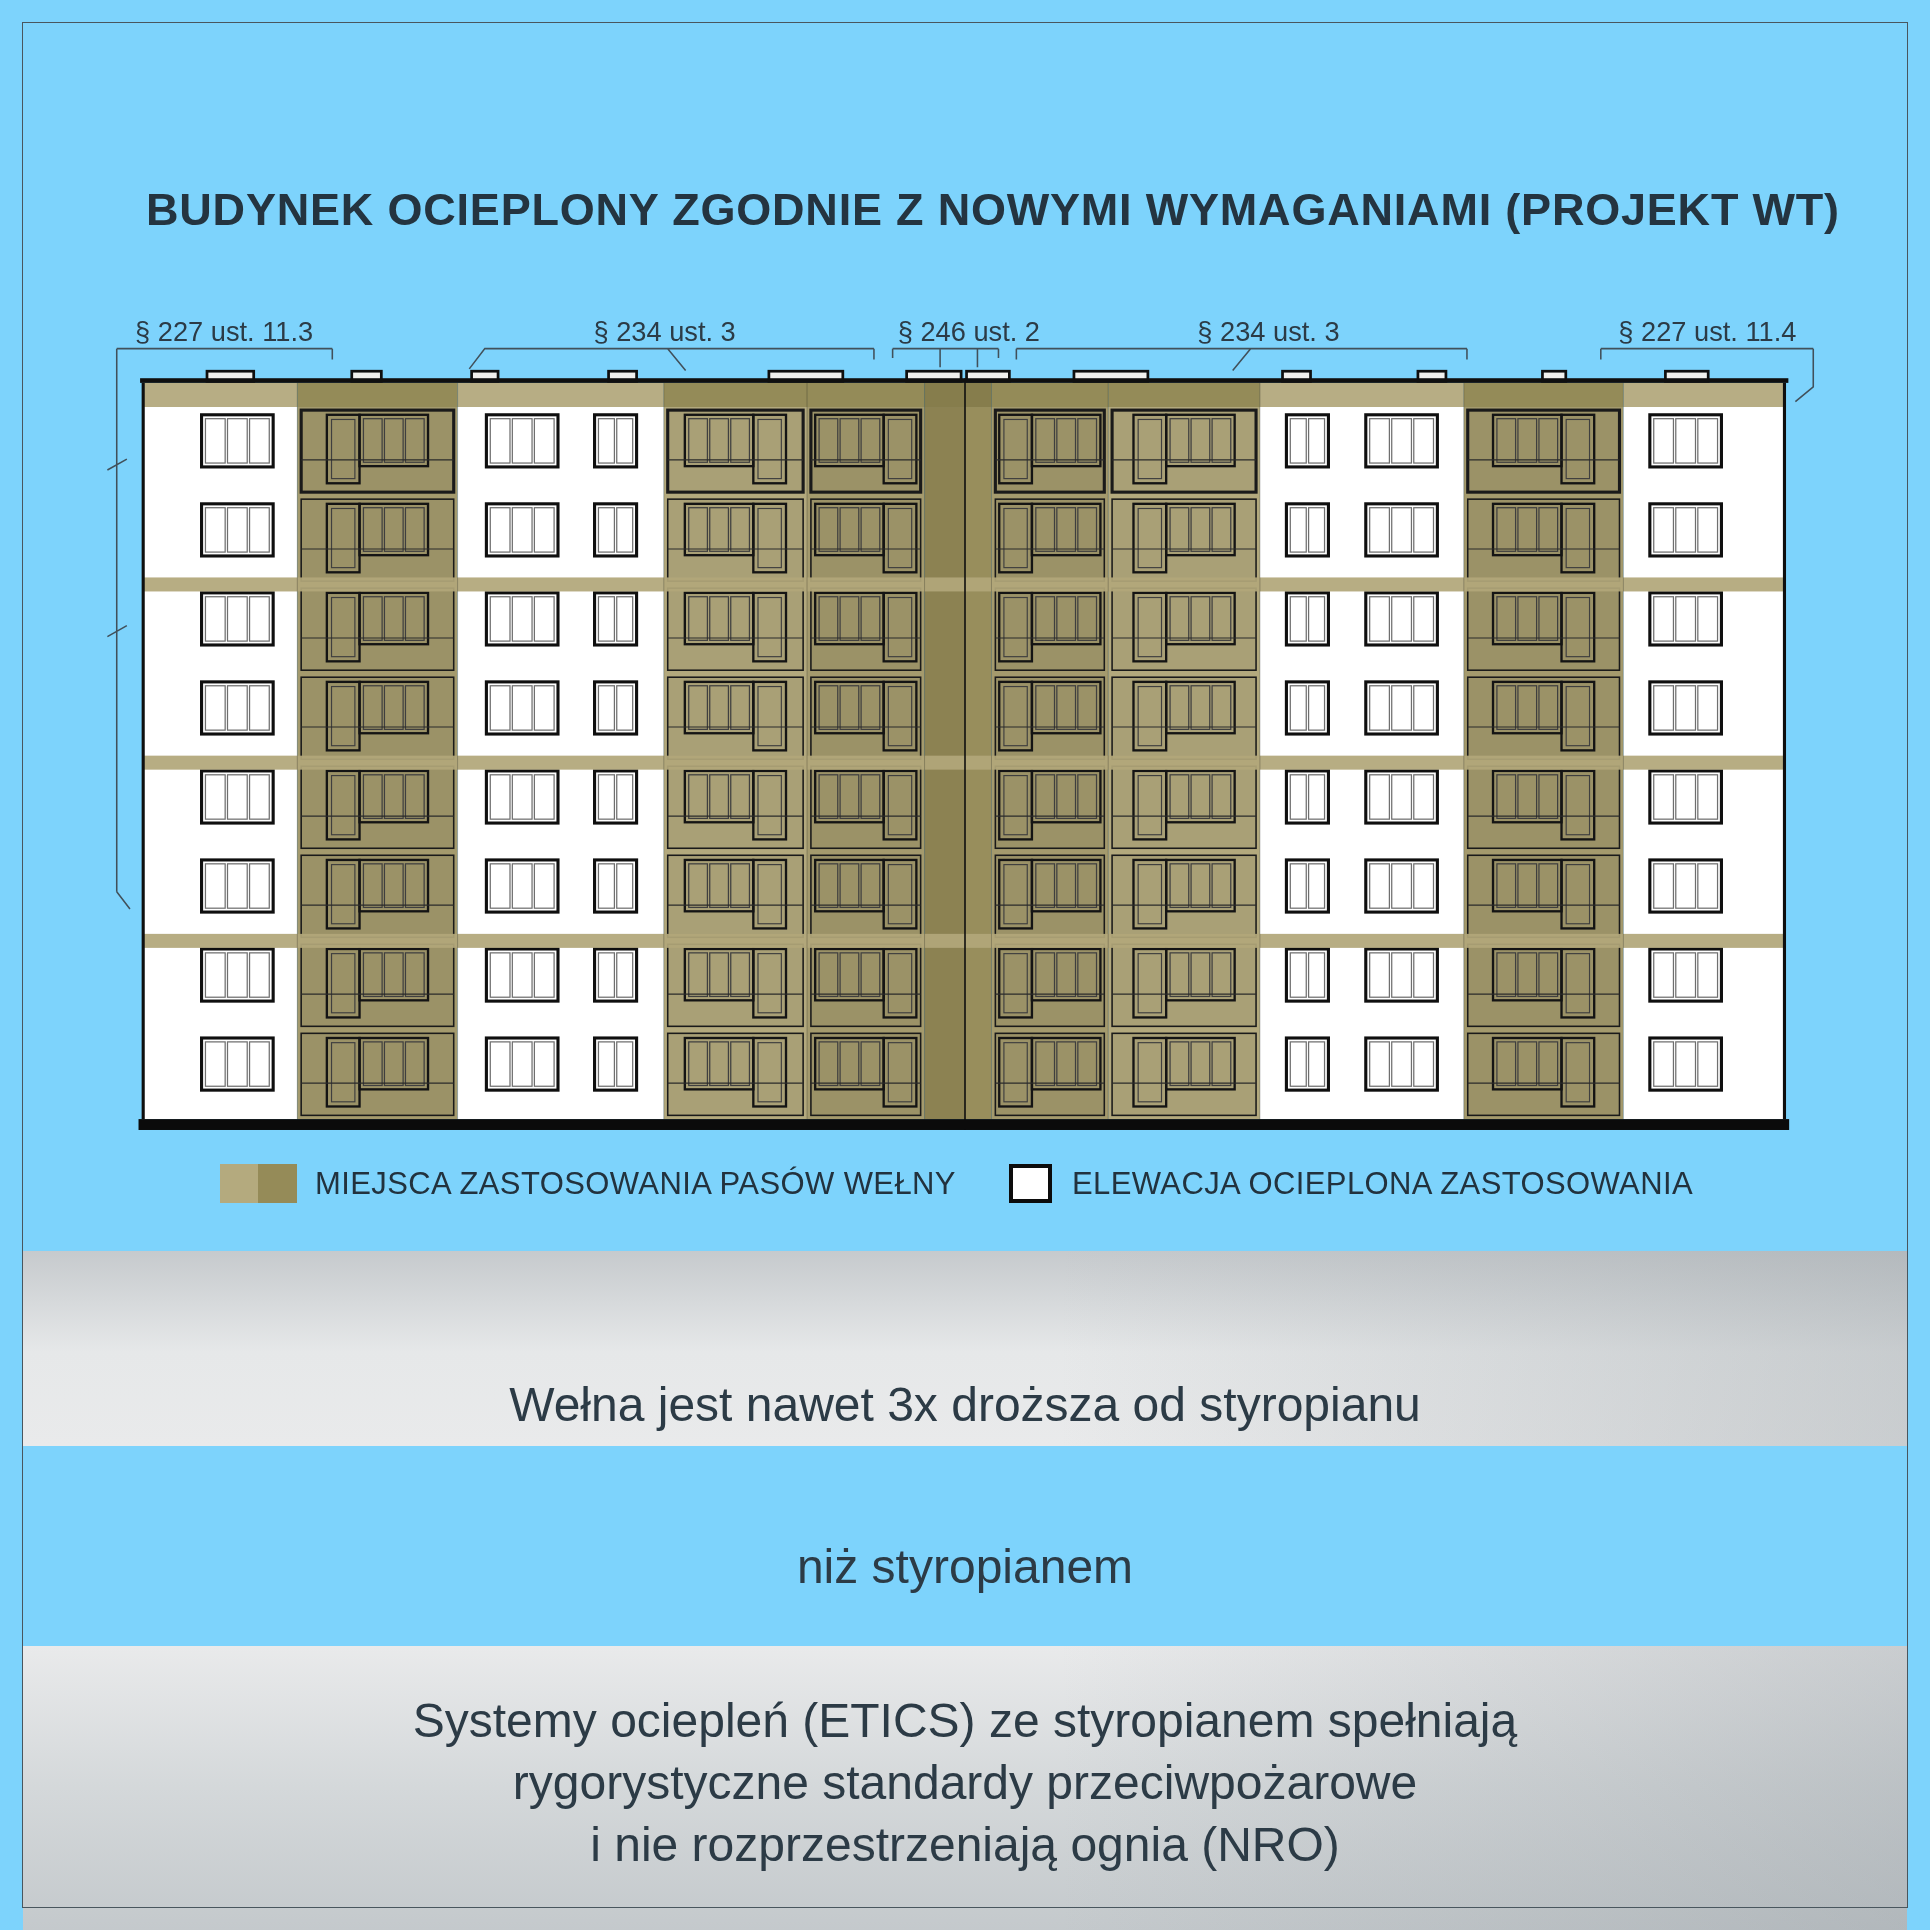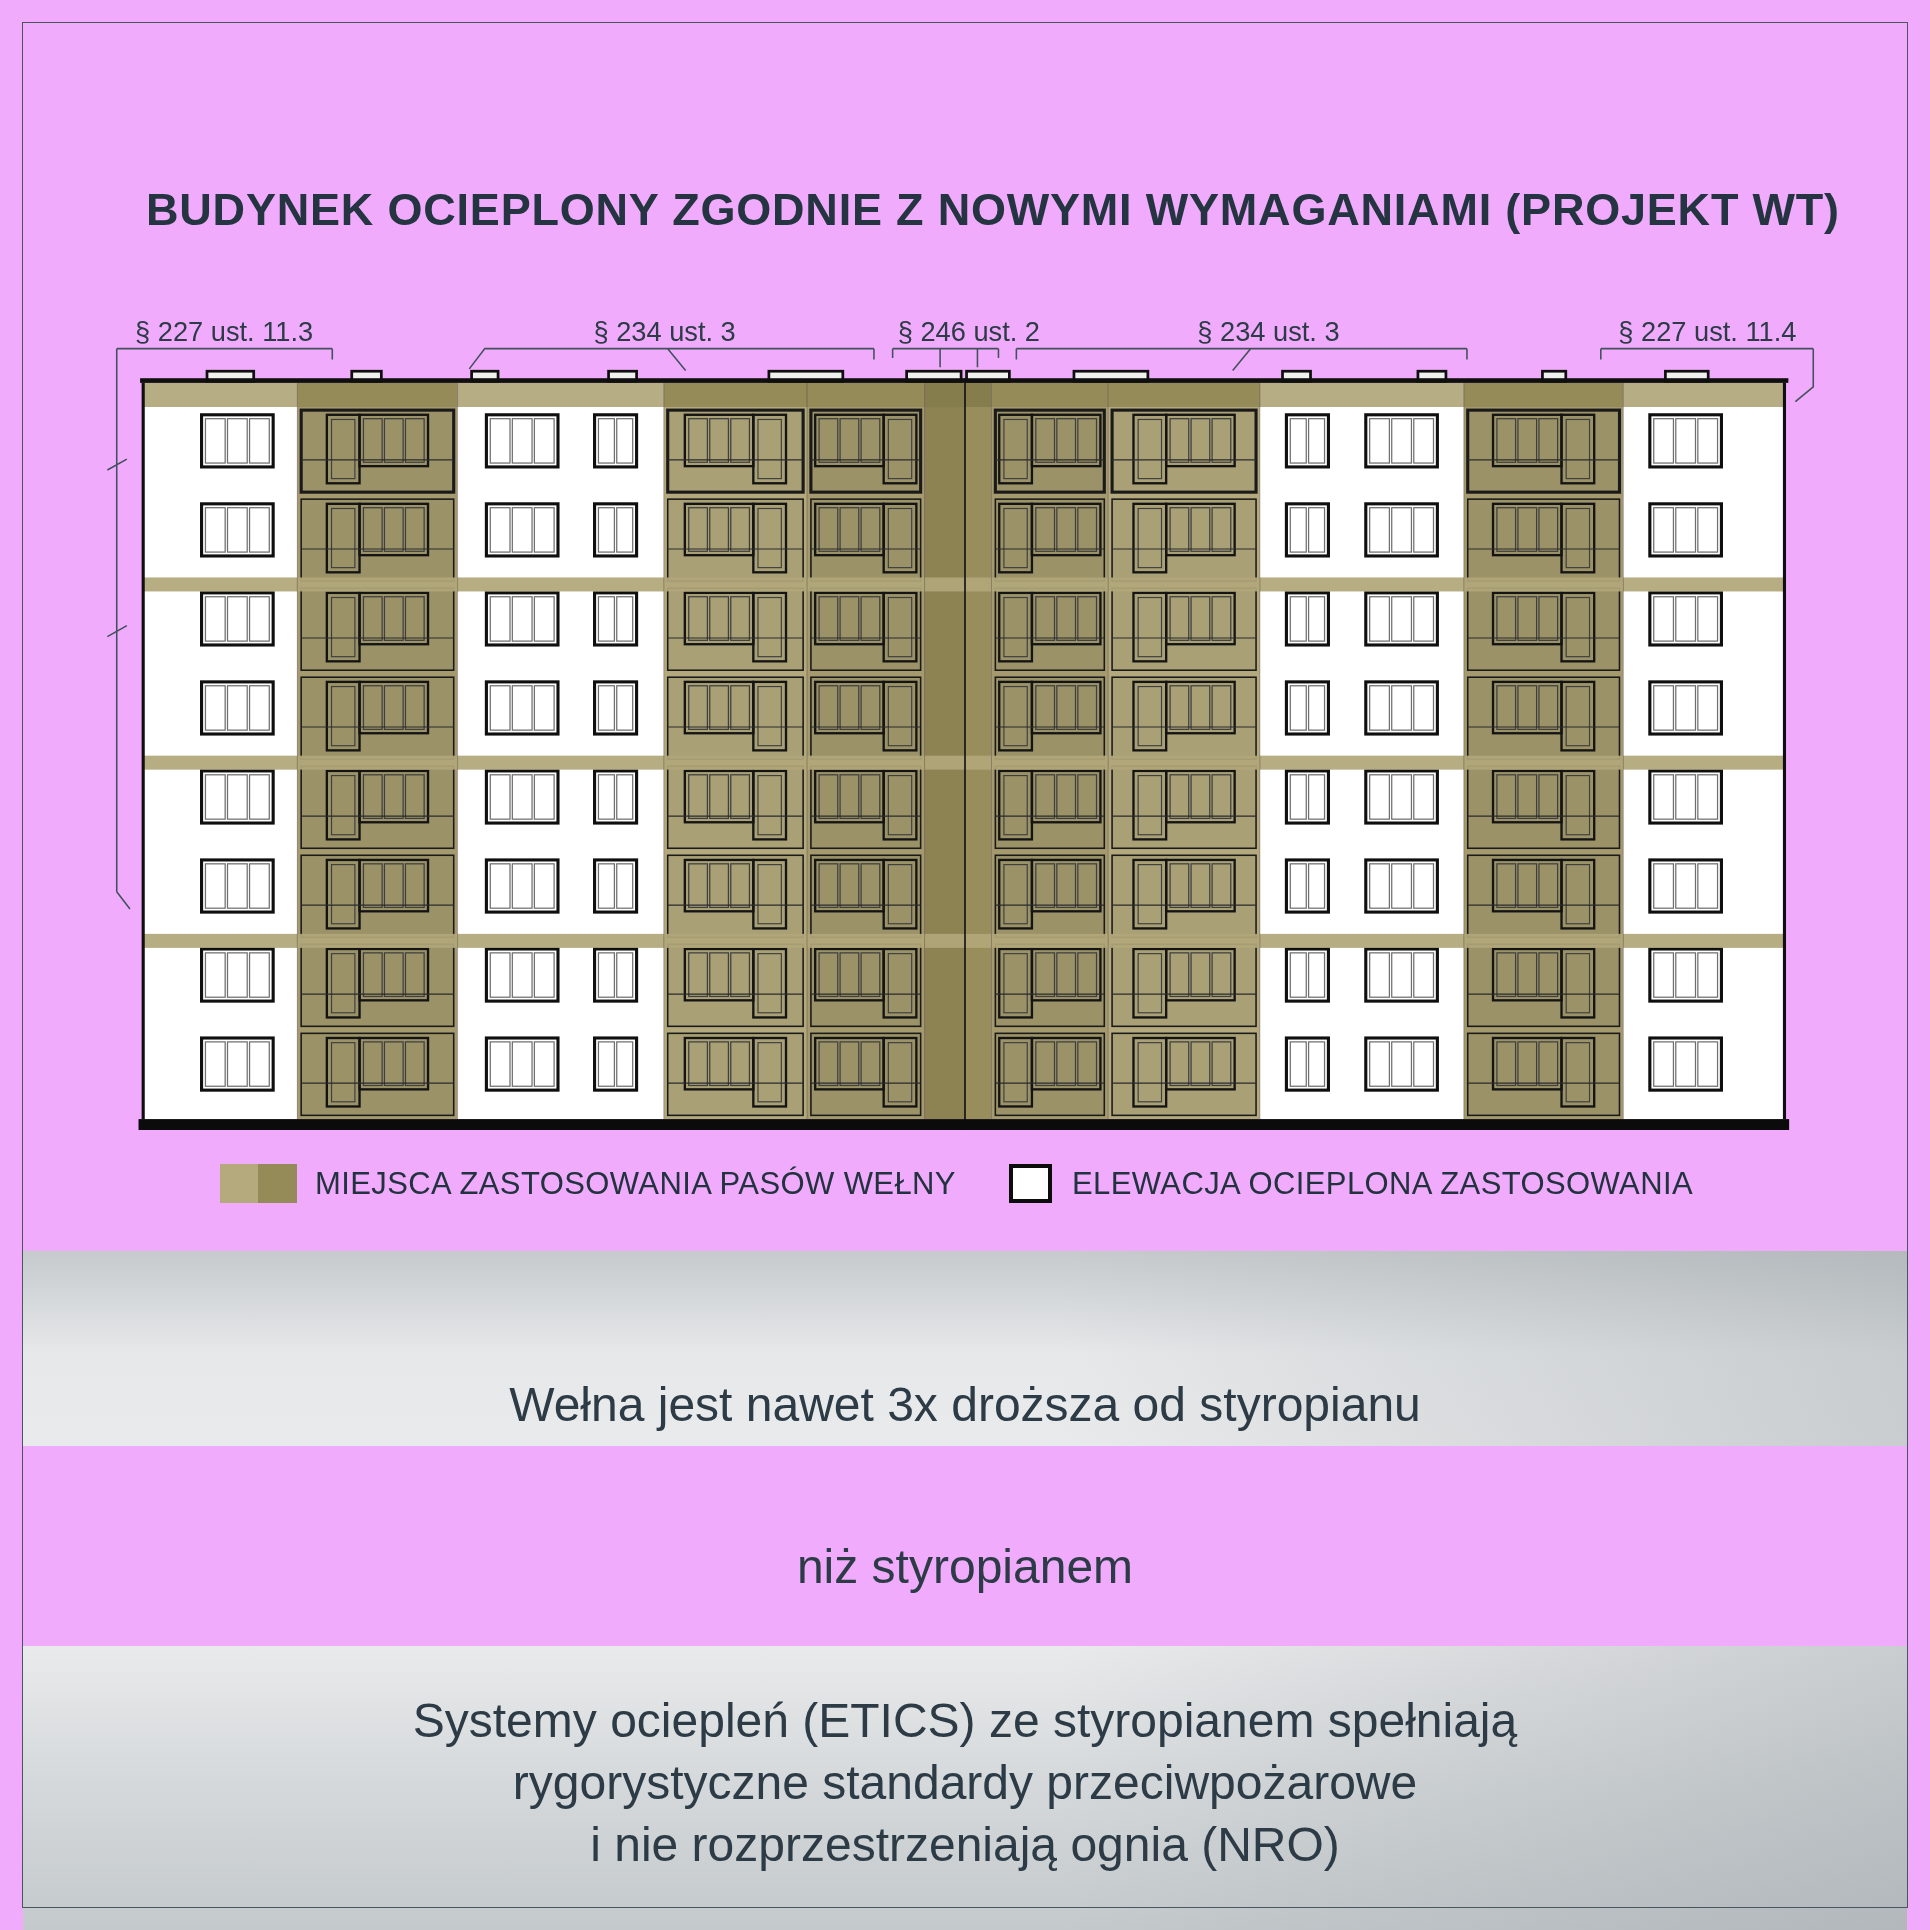--- a/index.html
+++ b/index.html
@@ -1,16 +1,16 @@
 <!DOCTYPE html>
 <html style="font-size:12.5px"><head>
 <meta charset="utf-8">
 <style>
   html,body{margin:0;padding:0;background:#ececed;}
-  .page{position:relative;width:1930px;height:1930px;background:#f0abfc;overflow:hidden;
+  .page{position:relative;width:1930px;height:1930px;background:#7dd3fc;overflow:hidden;
         font-family:"Liberation Sans","DejaVu Sans",sans-serif;}
   .frame{position:absolute;left:22px;top:22px;right:22px;bottom:22px;
          border:1.6px solid #49565e;z-index:6;pointer-events:none;}
   .grad-band{position:absolute;left:23px;right:23px;z-index:1;}
   .band-a{top:1251px;height:195px;
     background:linear-gradient(90deg,rgba(167,173,177,0) 55%,rgba(150,158,163,0.38) 100%),
                linear-gradient(180deg,#c6cacd 0%,#e6e8e9 52%,#e9eaeb 100%);}
   .band-b{top:1646px;height:284px;
     background:linear-gradient(90deg,rgba(167,173,177,0) 55%,rgba(143,151,157,0.35) 100%),
                linear-gradient(180deg,#e9eaeb 0%,#d4d8da 50%,#c4c9cc 100%);}

